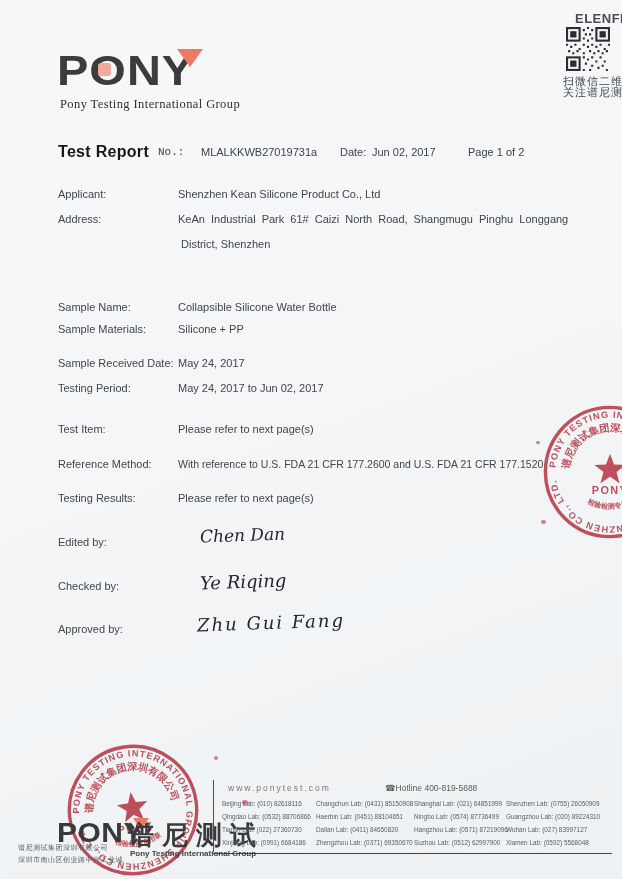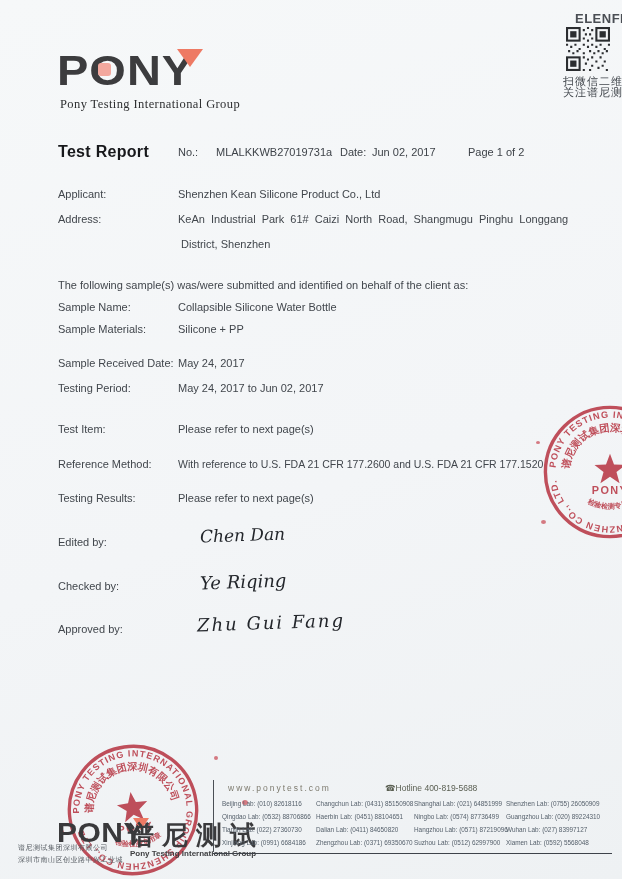--- a/index.html
+++ b/index.html
@@ -74,37 +74,36 @@
           <rect x="32" y="4" width="6" height="6"></rect>
           <rect x="4" y="32" width="6" height="6"></rect>
         <path d="M16 2h2v2h-2z M20 0h2v2h-2z M24 2h2v2h-2z M18 6h2v2h-2z M22 6h2v2h-2z M16 10h2v2h-2z M24 10h2v2h-2z M20 12h2v2h-2z M0 16h2v2h-2z M4 18h2v2h-2z M8 16h2v2h-2z M12 20h2v2h-2z M16 16h2v2h-2z M20 18h2v2h-2z M24 16h2v2h-2z M28 18h2v2h-2z M32 16h2v2h-2z M36 20h2v2h-2z M40 16h2v2h-2z M2 22h2v2h-2z M6 24h2v2h-2z M10 22h2v2h-2z M16 24h2v2h-2z M22 22h2v2h-2z M26 24h2v2h-2z M30 22h2v2h-2z M34 24h2v2h-2z M38 22h2v2h-2z M16 28h2v2h-2z M20 30h2v2h-2z M24 28h2v2h-2z M28 32h2v2h-2z M32 28h2v2h-2z M36 32h2v2h-2z M18 34h2v2h-2z M24 36h2v2h-2z M30 38h2v2h-2z M34 36h2v2h-2z M38 40h2v2h-2z M16 40h2v2h-2z M22 40h2v2h-2z"></path>
       </g>
     </svg>
   </div>
   <div class="abs qr-caption" style="left:563px;top:74px;">扫微信二维码</div>
   <div class="abs qr-caption" style="left:563px;top:85px;">关注谱尼测试</div>
 
   <div class="abs title" style="left:58px;top:143px;">Test Report</div>
-  <div class="abs hrow" style="left:178px;top:146px;">No.:</div>
-  <div class="abs hrow" style="left:216px;top:146px;">MLALKKWB27019731a</div>
+  <div class="abs hrow" style="left:158px;top:146px;font-family:Liberation Mono, monospace;">No.:</div>
+  <div class="abs hrow" style="left:201px;top:146px;">MLALKKWB27019731a</div>
   <div class="abs hrow" style="left:340px;top:146px;">Date:</div>
   <div class="abs hrow" style="left:372px;top:146px;">Jun 02, 2017</div>
   <div class="abs hrow" style="left:468px;top:146px;">Page 1 of 2</div>
 
   <div class="row" style="top:188px;">
     <span class="lab">Applicant:</span><span>Shenzhen Kean Silicone Product Co., Ltd</span>
   </div>
   <div class="row" style="top:213px;">
     <span class="lab">Address:</span><span style="word-spacing:3px;">KeAn Industrial Park 61# Caizi North Road, Shangmugu Pinghu Longgang</span>
   </div>
   <div class="row" style="top:238px;left:181px;">
     <span>District, Shenzhen</span>
   </div>
 
-  <div class="row" style="top:279px;">The following sample(s) was/were submitted and identified on behalf of the client as:</div>
 
   <div class="row" style="top:301px;">
     <span class="lab">Sample Name:</span><span>Collapsible Silicone Water Bottle</span>
   </div>
   <div class="row" style="top:323px;">
     <span class="lab">Sample Materials:</span><span>Silicone + PP</span>
   </div>
 
   <div class="row" style="top:357px;">
     <span class="lab">Sample Received Date:</span><span>May 24, 2017</span>

